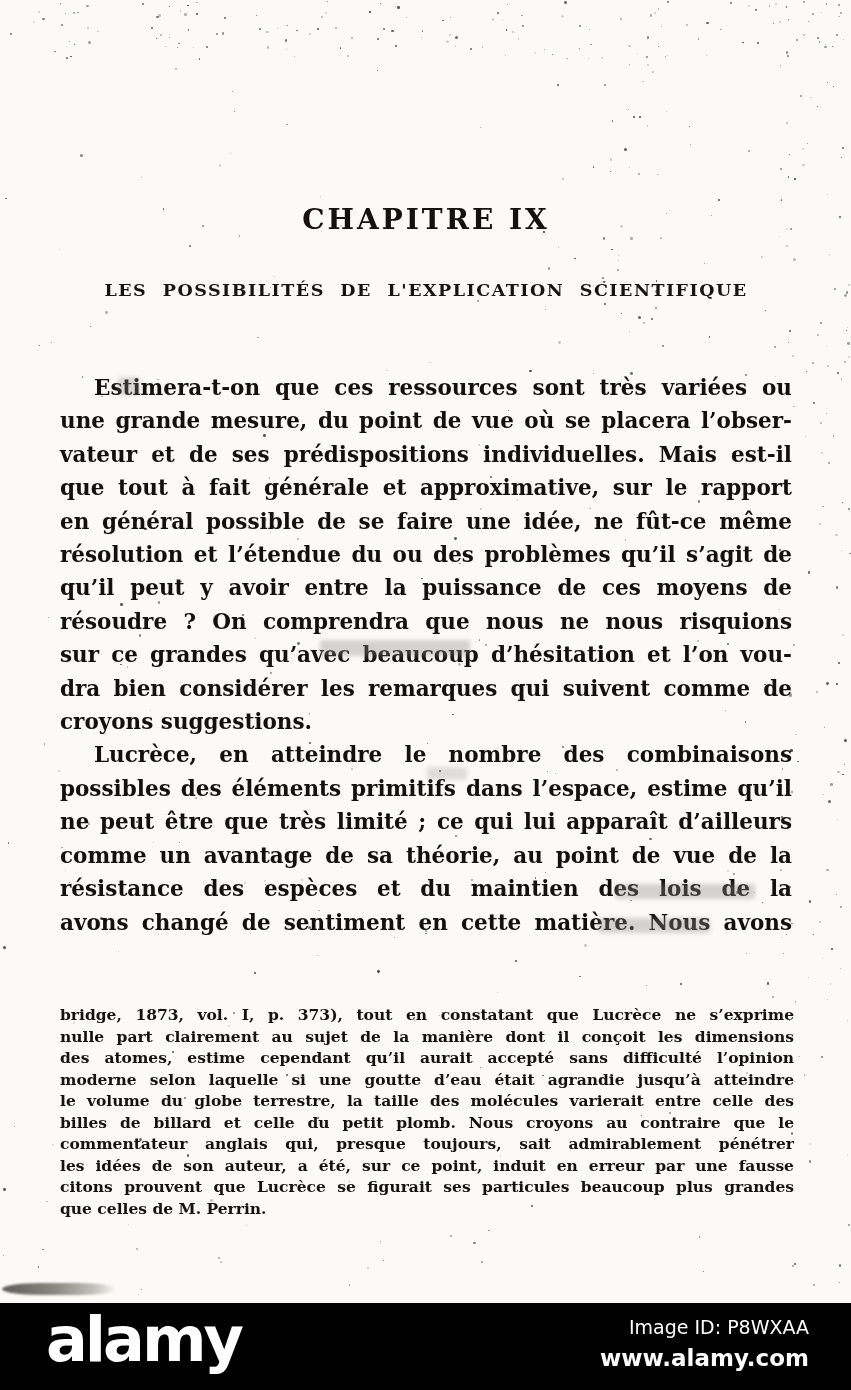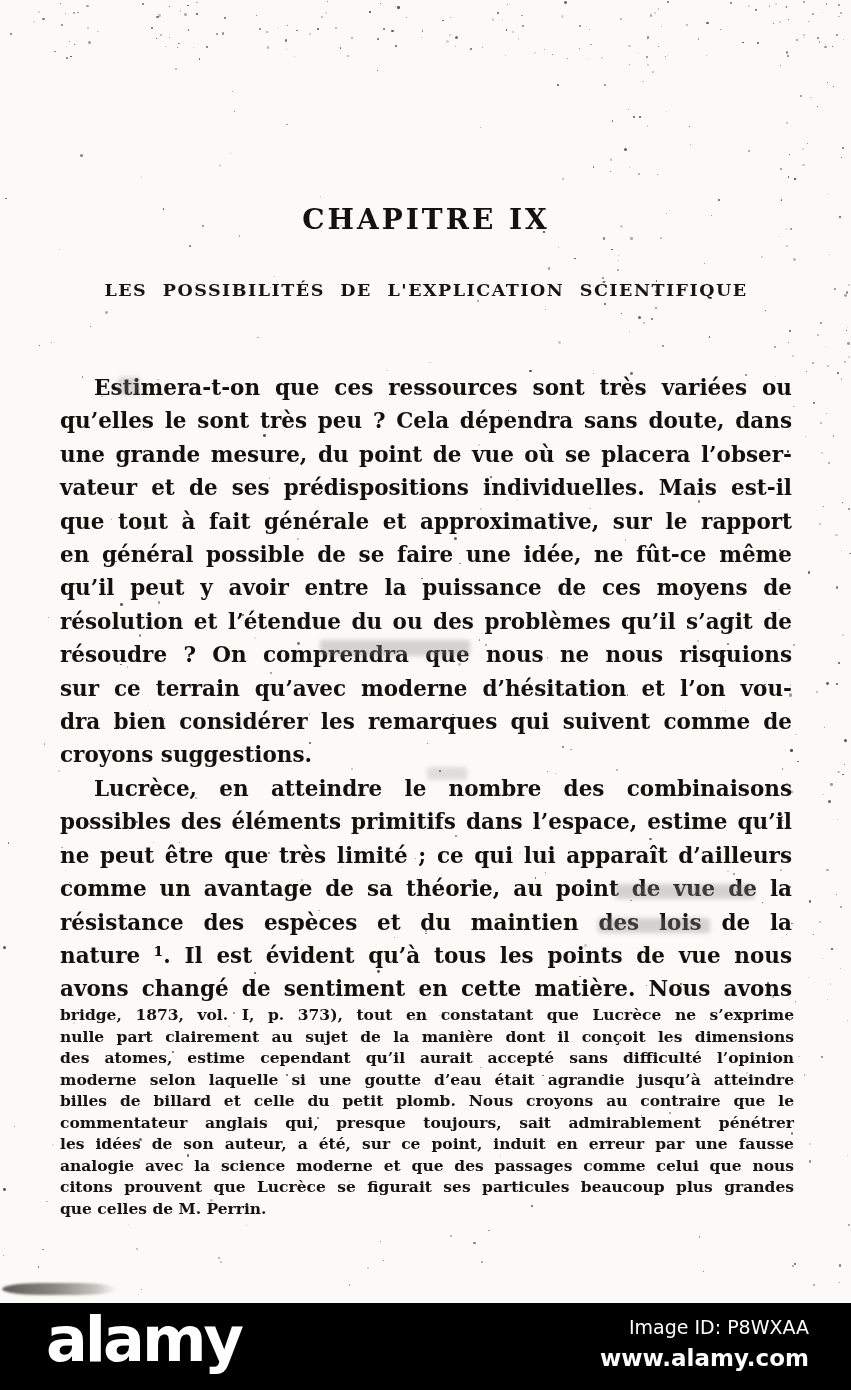--- a/index.html
+++ b/index.html
@@ -641,49 +641,47 @@
       <i style="left:812.7px;top:934.0px;width:1.4px;height:1.4px;opacity:0.69"></i>
       <i style="left:804.7px;top:435.8px;width:1.4px;height:1.4px;opacity:0.29"></i>
       <i style="left:782.2px;top:768.3px;width:1.3px;height:1.3px;opacity:0.51"></i>
     </div>
 
   <h1 class="chapter-title">CHAPITRE IX</h1>
   <h2 class="chapter-subtitle">LES POSSIBILITÉS DE L'EXPLICATION SCIENTIFIQUE</h2>
 
   <div class="body-text">
       <div class="tline ind">Estimera-t-on que ces ressources sont très variées ou</div>
-      <div class="tline">qu’elles le sont très peu ? Cela dépendra sans doute, dans</div>
       <div class="tline">une grande mesure, du point de vue où se placera l’obser-</div>
       <div class="tline">vateur et de ses prédispositions individuelles. Mais est-il</div>
       <div class="tline">que tout à fait générale et approximative, sur le rapport</div>
       <div class="tline">en général possible de se faire une idée, ne fût-ce même</div>
+      <div class="tline">résolution et l’étendue du ou des problèmes qu’il s’agit de</div>
       <div class="tline">qu’il peut y avoir entre la puissance de ces moyens de</div>
-      <div class="tline">résolution et l’étendue du ou des problèmes qu’il s’agit de</div>
       <div class="tline">résoudre ? On comprendra que nous ne nous risquions</div>
-      <div class="tline">sur ce terrain qu’avec moderne d’hésitation et l’on vou-</div>
+      <div class="tline">sur ce grandes qu’avec beaucoup d’hésitation et l’on vou-</div>
       <div class="tline">dra bien considérer les remarques qui suivent comme de</div>
       <div class="tline short">croyons suggestions.</div>
       <div class="tline ind">Lucrèce, en atteindre le nombre des combinaisons</div>
       <div class="tline">possibles des éléments primitifs dans l’espace, estime qu’il</div>
       <div class="tline">ne peut être que très limité ; ce qui lui apparaît d’ailleurs</div>
       <div class="tline">comme un avantage de sa théorie, au point de vue de la</div>
       <div class="tline">résistance des espèces et du maintien des lois de la</div>
-      <div class="tline">nature ¹. Il est évident qu’à tous les points de vue nous</div>
       <div class="tline">avons changé de sentiment en cette matière. Nous avons</div>
     </div>
 
   <div class="footnote">
       <div class="tline">bridge, 1873, vol. I, p. 373), tout en constatant que Lucrèce ne s’exprime</div>
       <div class="tline">nulle part clairement au sujet de la manière dont il conçoit les dimensions</div>
       <div class="tline">des atomes, estime cependant qu’il aurait accepté sans difficulté l’opinion</div>
       <div class="tline">moderne selon laquelle si une goutte d’eau était agrandie jusqu’à atteindre</div>
+      <div class="tline">le volume du globe terrestre, la taille des molécules varierait entre celle des</div>
       <div class="tline">billes de billard et celle du petit plomb. Nous croyons au contraire que le</div>
       <div class="tline">commentateur anglais qui, presque toujours, sait admirablement pénétrer</div>
       <div class="tline">les idées de son auteur, a été, sur ce point, induit en erreur par une fausse</div>
-      <div class="tline">analogie avec la science moderne et que des passages comme celui que nous</div>
       <div class="tline">citons prouvent que Lucrèce se figurait ses particules beaucoup plus grandes</div>
       <div class="tline short">que celles de M. Perrin.</div>
     </div>
 
   <span class="ghost g1"></span>
   <span class="ghost g2"></span>
   <span class="ghost g3"></span>
   <span class="ghost g4"></span>
   <span class="ghost g5"></span>
   <span class="smudge"></span>

